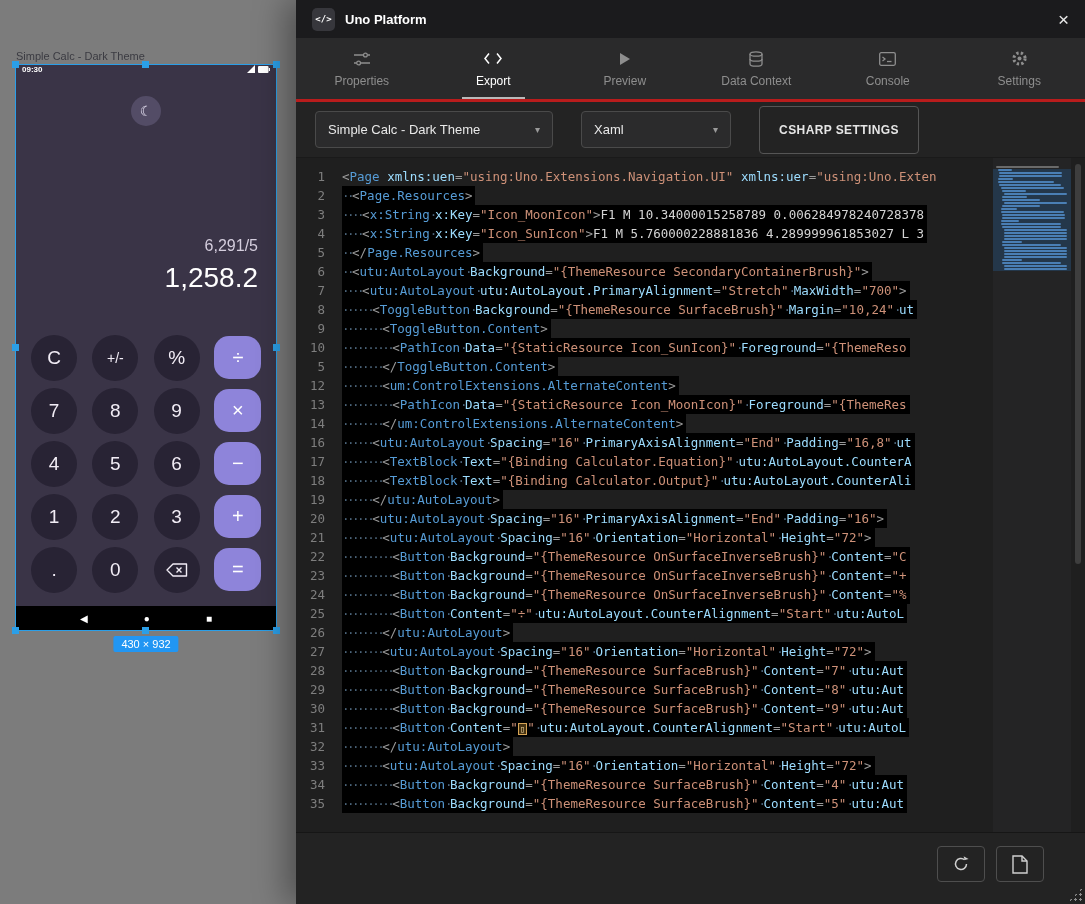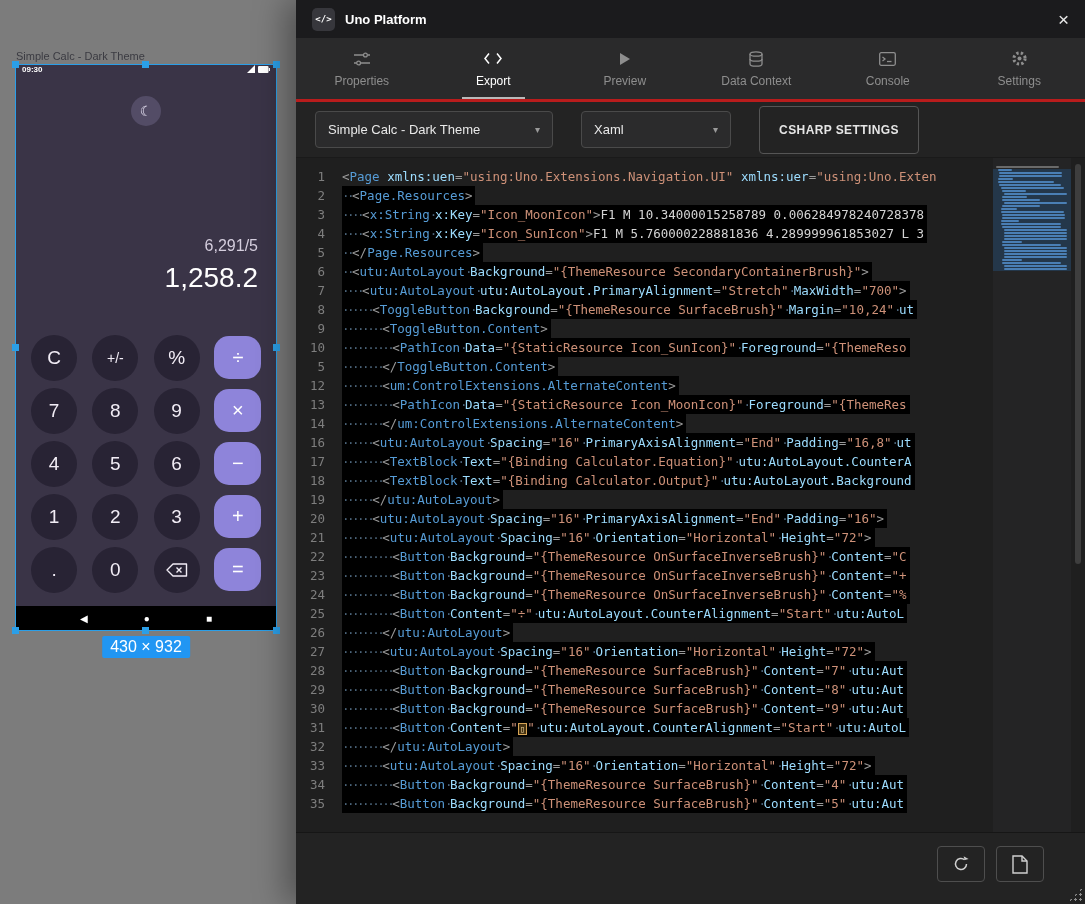--- a/index.html
+++ b/index.html
@@ -29,21 +29,21 @@
   .calc-result { color:#ffffff; font-size:28px; margin-top:7px; }
 
   .calc-grid { position:absolute; left:14px; top:270px; width:232px; display:grid; grid-template-columns:repeat(4,1fr); column-gap:13px; row-gap:7px; }
   .calc-btn { width:46px; height:46px; margin:0 auto; border-radius:50%; background:#282334; color:#f2edf6; font-size:19px; display:flex; align-items:center; justify-content:center; cursor:pointer; }
   .calc-btn.small { font-size:14px; }
   .calc-btn.accent { width:47px; height:43px; border-radius:15px; background:#8e84da; color:#fff; margin-top:1px; font-size:20px; }
 
   .navbar { position:absolute; left:0; right:0; bottom:0; height:24px; background:#000; display:flex; align-items:center; justify-content:space-around; padding:0 36px; color:#fff; }
   .nav-glyph { font-size:10px; }
 
-  .size-badge { position:absolute; left:146px; top:636px; transform:translateX(-50%); background:#2196f3; color:#fff; font-size:16px; padding:2px 8px; border-radius:2px; white-space:nowrap; }
+  .size-badge { position:absolute; left:146px; top:636px; transform:translateX(-50%); background:#2196f3; color:#fff; font-size:11px; padding:2px 8px; border-radius:2px; white-space:nowrap; }
 
   
   .window { position:absolute; left:296px; top:0; width:789px; height:904px; background:#1f1f1f; display:flex; flex-direction:column; box-shadow:-10px 0 30px rgba(0,0,0,.35); }
 
   .titlebar { height:38px; background:#1b1b1d; display:flex; align-items:center; gap:10px; padding:0 16px; flex:none; }
   .logo { width:23px; height:23px; border-radius:5px; background:#37373c; color:#fff; font-family:"DejaVu Sans Mono",monospace; font-size:9px; font-weight:bold; display:flex; align-items:center; justify-content:center; }
   .wtitle { color:#fff; font-size:13px; font-weight:bold; }
   .close { margin-left:auto; color:#e8e8e8; font-size:19px; line-height:1; cursor:pointer; }
 
   .tabbar { height:64px; background:#2a2a2b; border-bottom:3px solid #b91c1c; display:flex; flex:none; }
@@ -255,21 +255,21 @@
         <div class="cl"><span class="ln">7</span><span class="lc sel"><span class="ind">····</span><span class="tk-p">&lt;</span><span class="tk-t">utu:AutoLayout</span><span class="ind">·</span><span class="tk-a">utu:AutoLayout.PrimaryAlignment</span><span class="tk-p">=</span><span class="tk-v">"Stretch"</span><span class="ind">·</span><span class="tk-a">MaxWidth</span><span class="tk-p">=</span><span class="tk-v">"700"</span><span class="tk-p">&gt;</span></span></div>
         <div class="cl"><span class="ln">8</span><span class="lc sel"><span class="ind">······</span><span class="tk-p">&lt;</span><span class="tk-t">ToggleButton</span><span class="ind">·</span><span class="tk-a">Background</span><span class="tk-p">=</span><span class="tk-v">"{ThemeResource SurfaceBrush}"</span><span class="ind">·</span><span class="tk-a">Margin</span><span class="tk-p">=</span><span class="tk-v">"10,24"</span><span class="ind">·</span><span class="tk-a">ut</span></span></div>
         <div class="cl"><span class="ln">9</span><span class="lc sel"><span class="ind">········</span><span class="tk-p">&lt;</span><span class="tk-t">ToggleButton.Content</span><span class="tk-p">&gt;</span></span></div>
         <div class="cl"><span class="ln">10</span><span class="lc sel"><span class="ind">··········</span><span class="tk-p">&lt;</span><span class="tk-t">PathIcon</span><span class="ind">·</span><span class="tk-a">Data</span><span class="tk-p">=</span><span class="tk-v">"{StaticResource Icon_SunIcon}"</span><span class="ind">·</span><span class="tk-a">Foreground</span><span class="tk-p">=</span><span class="tk-v">"{ThemeReso</span></span></div>
         <div class="cl"><span class="ln">5</span><span class="lc sel"><span class="ind">········</span><span class="tk-p">&lt;/</span><span class="tk-t">ToggleButton.Content</span><span class="tk-p">&gt;</span></span></div>
         <div class="cl"><span class="ln">12</span><span class="lc sel"><span class="ind">········</span><span class="tk-p">&lt;</span><span class="tk-t">um:ControlExtensions.AlternateContent</span><span class="tk-p">&gt;</span></span></div>
         <div class="cl"><span class="ln">13</span><span class="lc sel"><span class="ind">··········</span><span class="tk-p">&lt;</span><span class="tk-t">PathIcon</span><span class="ind">·</span><span class="tk-a">Data</span><span class="tk-p">=</span><span class="tk-v">"{StaticResource Icon_MoonIcon}"</span><span class="ind">·</span><span class="tk-a">Foreground</span><span class="tk-p">=</span><span class="tk-v">"{ThemeRes</span></span></div>
         <div class="cl"><span class="ln">14</span><span class="lc sel"><span class="ind">········</span><span class="tk-p">&lt;/</span><span class="tk-t">um:ControlExtensions.AlternateContent</span><span class="tk-p">&gt;</span></span></div>
         <div class="cl"><span class="ln">16</span><span class="lc sel"><span class="ind">······</span><span class="tk-p">&lt;</span><span class="tk-t">utu:AutoLayout</span><span class="ind">·</span><span class="tk-a">Spacing</span><span class="tk-p">=</span><span class="tk-v">"16"</span><span class="ind">·</span><span class="tk-a">PrimaryAxisAlignment</span><span class="tk-p">=</span><span class="tk-v">"End"</span><span class="ind">·</span><span class="tk-a">Padding</span><span class="tk-p">=</span><span class="tk-v">"16,8"</span><span class="ind">·</span><span class="tk-a">ut</span></span></div>
         <div class="cl"><span class="ln">17</span><span class="lc sel"><span class="ind">········</span><span class="tk-p">&lt;</span><span class="tk-t">TextBlock</span><span class="ind">·</span><span class="tk-a">Text</span><span class="tk-p">=</span><span class="tk-v">"{Binding Calculator.Equation}"</span><span class="ind">·</span><span class="tk-a">utu:AutoLayout.CounterA</span></span></div>
-        <div class="cl"><span class="ln">18</span><span class="lc sel"><span class="ind">········</span><span class="tk-p">&lt;</span><span class="tk-t">TextBlock</span><span class="ind">·</span><span class="tk-a">Text</span><span class="tk-p">=</span><span class="tk-v">"{Binding Calculator.Output}"</span><span class="ind">·</span><span class="tk-a">utu:AutoLayout.Background</span></span></div>
+        <div class="cl"><span class="ln">18</span><span class="lc sel"><span class="ind">········</span><span class="tk-p">&lt;</span><span class="tk-t">TextBlock</span><span class="ind">·</span><span class="tk-a">Text</span><span class="tk-p">=</span><span class="tk-v">"{Binding Calculator.Output}"</span><span class="ind">·</span><span class="tk-a">utu:AutoLayout.CounterAli</span></span></div>
         <div class="cl"><span class="ln">19</span><span class="lc sel"><span class="ind">······</span><span class="tk-p">&lt;/</span><span class="tk-t">utu:AutoLayout</span><span class="tk-p">&gt;</span></span></div>
         <div class="cl"><span class="ln">20</span><span class="lc sel"><span class="ind">······</span><span class="tk-p">&lt;</span><span class="tk-t">utu:AutoLayout</span><span class="ind">·</span><span class="tk-a">Spacing</span><span class="tk-p">=</span><span class="tk-v">"16"</span><span class="ind">·</span><span class="tk-a">PrimaryAxisAlignment</span><span class="tk-p">=</span><span class="tk-v">"End"</span><span class="ind">·</span><span class="tk-a">Padding</span><span class="tk-p">=</span><span class="tk-v">"16"</span><span class="tk-p">&gt;</span></span></div>
         <div class="cl"><span class="ln">21</span><span class="lc sel"><span class="ind">········</span><span class="tk-p">&lt;</span><span class="tk-t">utu:AutoLayout</span><span class="ind">·</span><span class="tk-a">Spacing</span><span class="tk-p">=</span><span class="tk-v">"16"</span><span class="ind">·</span><span class="tk-a">Orientation</span><span class="tk-p">=</span><span class="tk-v">"Horizontal"</span><span class="ind">·</span><span class="tk-a">Height</span><span class="tk-p">=</span><span class="tk-v">"72"</span><span class="tk-p">&gt;</span></span></div>
         <div class="cl"><span class="ln">22</span><span class="lc sel"><span class="ind">··········</span><span class="tk-p">&lt;</span><span class="tk-t">Button</span><span class="ind">·</span><span class="tk-a">Background</span><span class="tk-p">=</span><span class="tk-v">"{ThemeResource OnSurfaceInverseBrush}"</span><span class="ind">·</span><span class="tk-a">Content</span><span class="tk-p">=</span><span class="tk-v">"C</span></span></div>
         <div class="cl"><span class="ln">23</span><span class="lc sel"><span class="ind">··········</span><span class="tk-p">&lt;</span><span class="tk-t">Button</span><span class="ind">·</span><span class="tk-a">Background</span><span class="tk-p">=</span><span class="tk-v">"{ThemeResource OnSurfaceInverseBrush}"</span><span class="ind">·</span><span class="tk-a">Content</span><span class="tk-p">=</span><span class="tk-v">"+</span></span></div>
         <div class="cl"><span class="ln">24</span><span class="lc sel"><span class="ind">··········</span><span class="tk-p">&lt;</span><span class="tk-t">Button</span><span class="ind">·</span><span class="tk-a">Background</span><span class="tk-p">=</span><span class="tk-v">"{ThemeResource OnSurfaceInverseBrush}"</span><span class="ind">·</span><span class="tk-a">Content</span><span class="tk-p">=</span><span class="tk-v">"%</span></span></div>
         <div class="cl"><span class="ln">25</span><span class="lc sel"><span class="ind">··········</span><span class="tk-p">&lt;</span><span class="tk-t">Button</span><span class="ind">·</span><span class="tk-a">Content</span><span class="tk-p">=</span><span class="tk-v">"÷"</span><span class="ind">·</span><span class="tk-a">utu:AutoLayout.CounterAlignment</span><span class="tk-p">=</span><span class="tk-v">"Start"</span><span class="ind">·</span><span class="tk-a">utu:AutoL</span></span></div>
         <div class="cl"><span class="ln">26</span><span class="lc sel"><span class="ind">········</span><span class="tk-p">&lt;/</span><span class="tk-t">utu:AutoLayout</span><span class="tk-p">&gt;</span></span></div>
         <div class="cl"><span class="ln">27</span><span class="lc sel"><span class="ind">········</span><span class="tk-p">&lt;</span><span class="tk-t">utu:AutoLayout</span><span class="ind">·</span><span class="tk-a">Spacing</span><span class="tk-p">=</span><span class="tk-v">"16"</span><span class="ind">·</span><span class="tk-a">Orientation</span><span class="tk-p">=</span><span class="tk-v">"Horizontal"</span><span class="ind">·</span><span class="tk-a">Height</span><span class="tk-p">=</span><span class="tk-v">"72"</span><span class="tk-p">&gt;</span></span></div>
         <div class="cl"><span class="ln">28</span><span class="lc sel"><span class="ind">··········</span><span class="tk-p">&lt;</span><span class="tk-t">Button</span><span class="ind">·</span><span class="tk-a">Background</span><span class="tk-p">=</span><span class="tk-v">"{ThemeResource SurfaceBrush}"</span><span class="ind">·</span><span class="tk-a">Content</span><span class="tk-p">=</span><span class="tk-v">"7"</span><span class="ind">·</span><span class="tk-a">utu:Aut</span></span></div>

